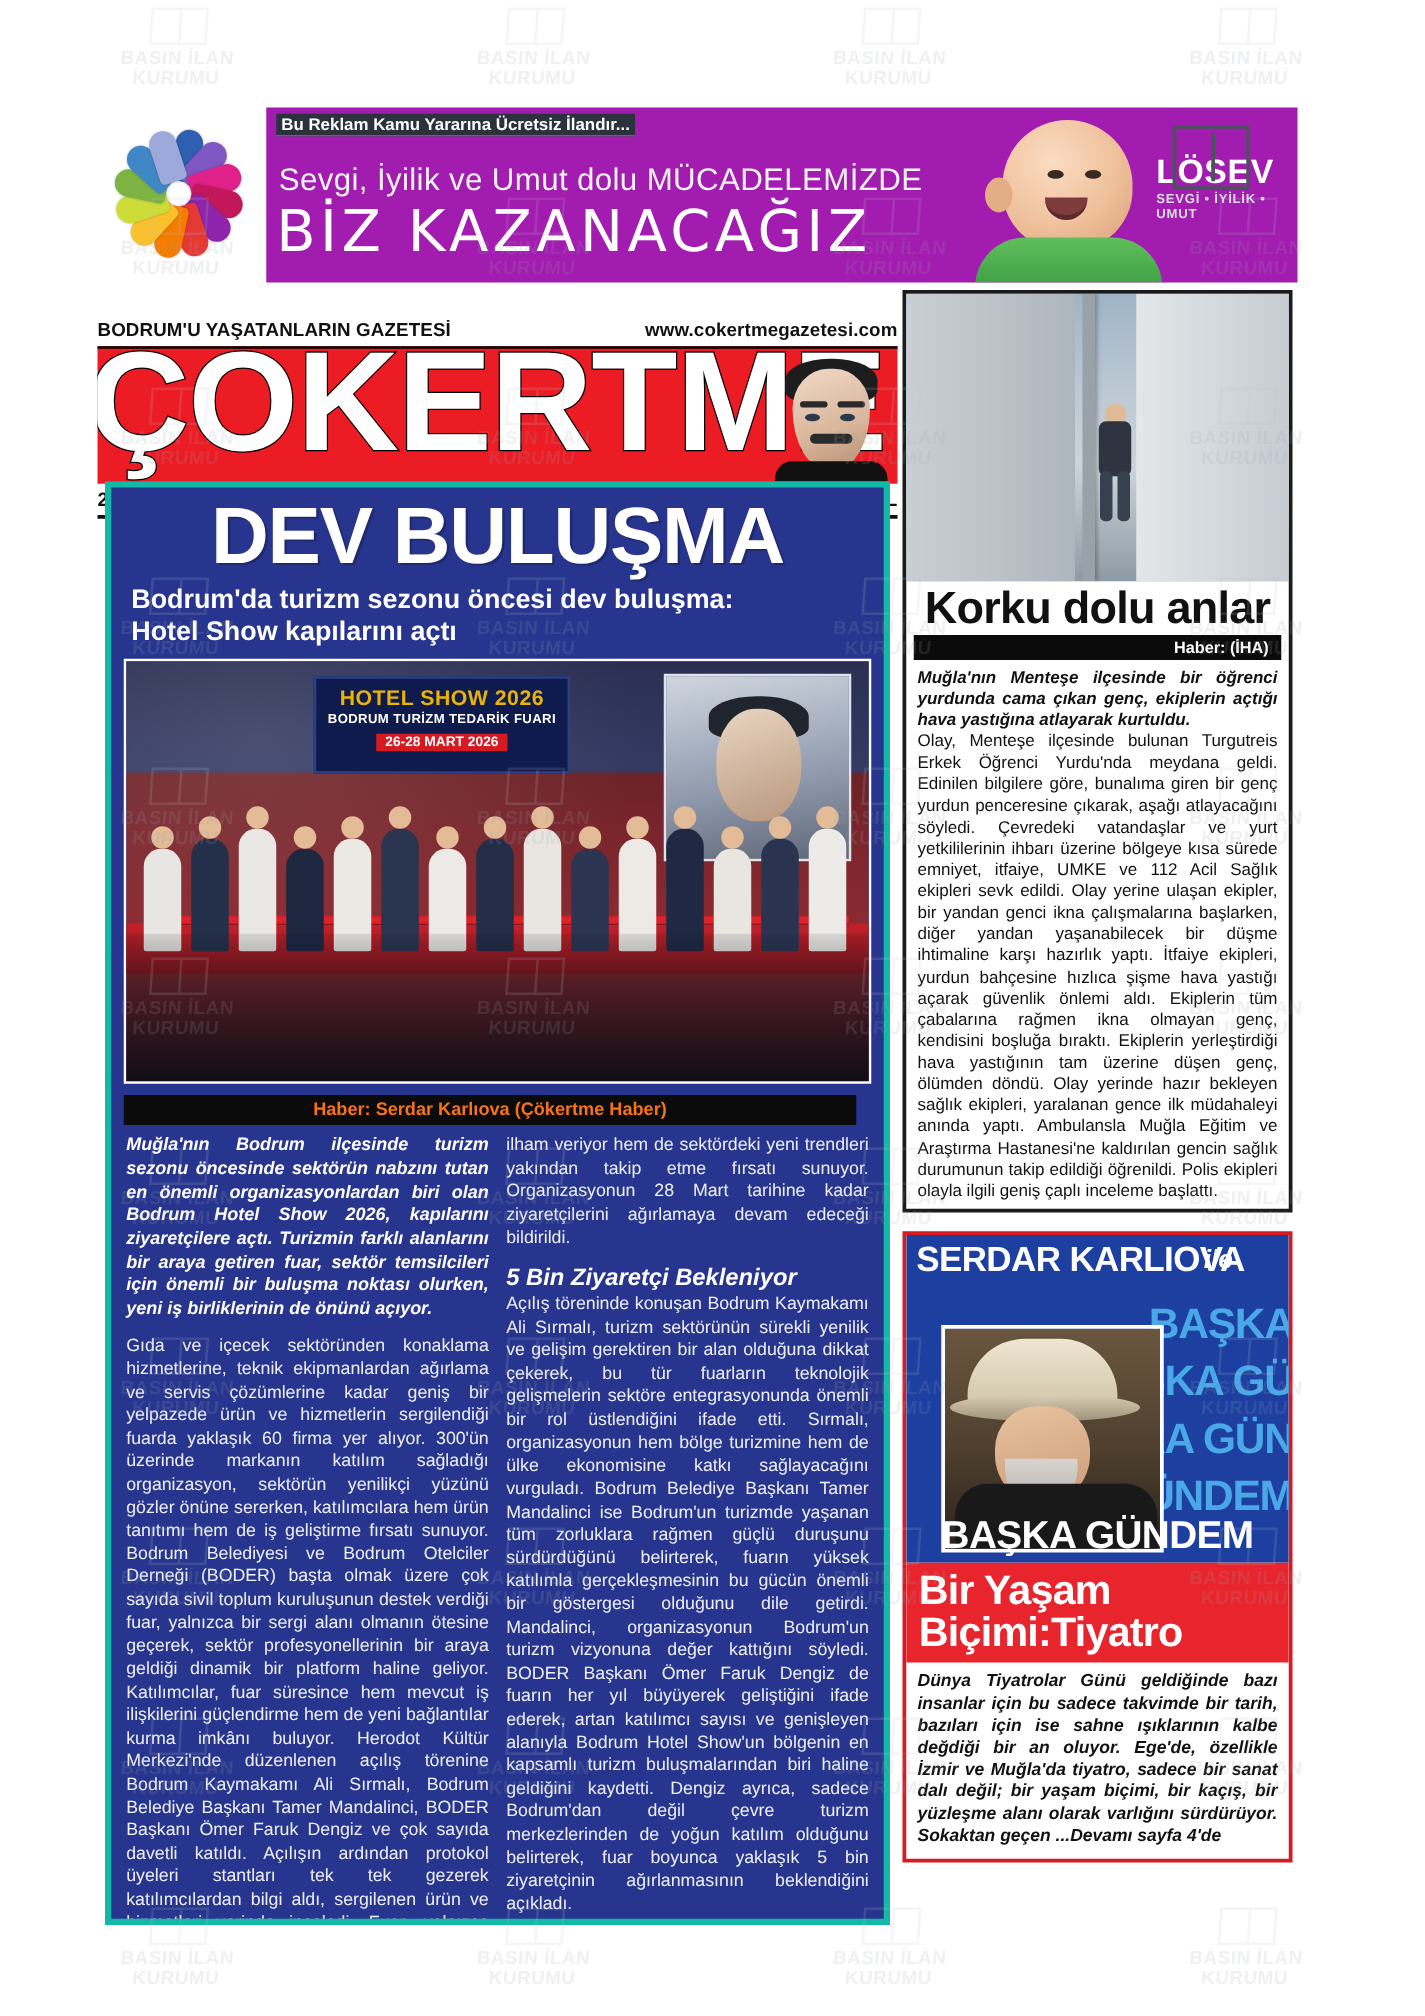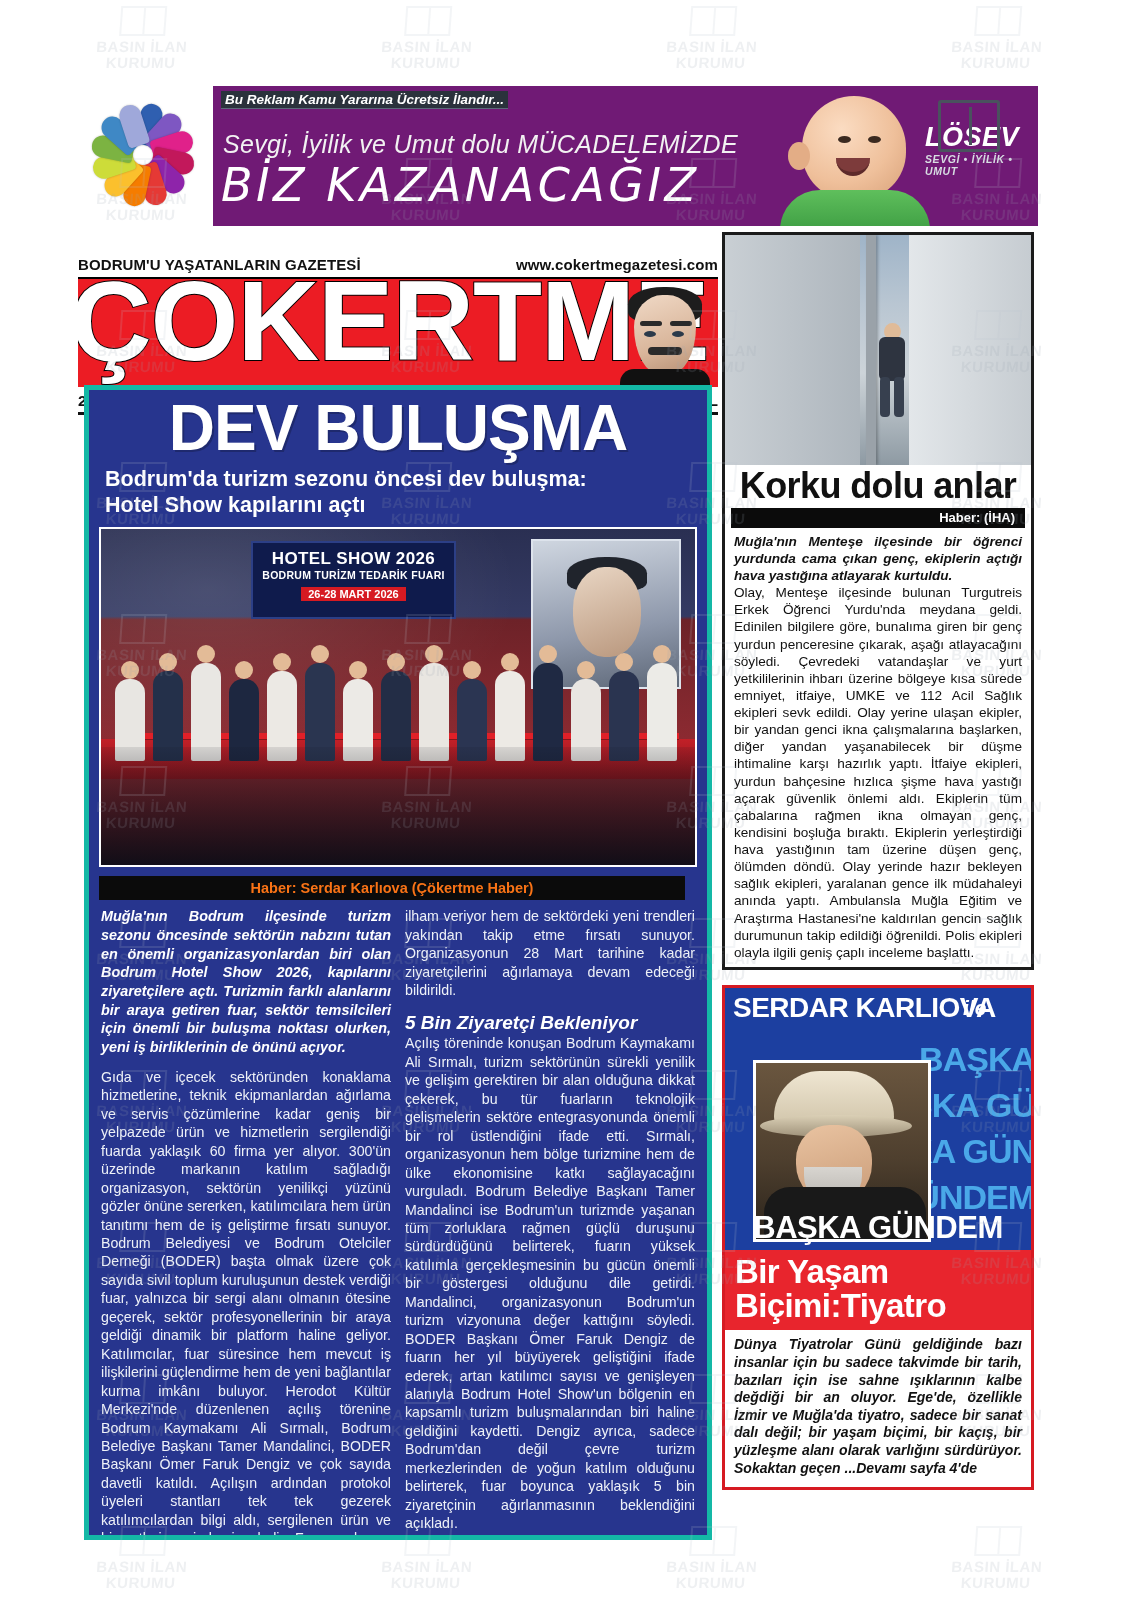--- a/index.html
+++ b/index.html
@@ -53,21 +53,21 @@
   }
   .petal {
     position: absolute; left: 50%; top: 50%;
     width: 22px; height: 42px;
     border-radius: 11px 11px 4px 4px;
     transform-origin: 50% 100%;
     box-shadow: 0 0 2px rgba(0,0,0,.25);
   }
   .topad-banner {
     position: absolute; left: 135px; top: 0; right: 0; bottom: 0;
-    background: #701a75; overflow: hidden; font-style: italic;
+    background: #a21caf; overflow: hidden;
   }
   .topad-kicker {
     position: absolute; left: 8px; top: 5px;
     color: #fff; font-size: 13.5px; font-weight: 700;
     background: #2b323c; padding: 1px 4px;
     border-bottom: 1px solid #5d6personally;
   }
   .topad-kicker { border-bottom: 1px solid #5d6a7a; }
   .topad-line1 {
     position: absolute; left: 10px; top: 44px;
@@ -182,21 +182,21 @@
     position:absolute; inset:0;
     background:
       radial-gradient(ellipse at 18% 18%, rgba(255,255,255,.12), transparent 45%),
       linear-gradient(180deg,#2a2f52 0%,#343a63 26%,#6d2228 27%,#8b2a31 62%,#6a1f25 100%);
   }
   .stage-banner{
     position:absolute; left: 150px; top: 12px; width: 205px; height: 78px;
     background:#0f1b4c; border:2px solid #2c3f86; color:#fff; text-align:center;
     padding-top:6px;
   }
-  .sb-l1{ font-size: 17px; font-weight:700; color:#ffffff; letter-spacing:.4px;}
+  .sb-l1{ font-size: 17px; font-weight:700; color:#eab308; letter-spacing:.4px;}
   .sb-l2{ font-size: 10.5px; font-weight:700; letter-spacing:.3px;}
   .sb-l3{ font-size: 11px; font-weight:700; margin-top:6px; background:#d61a22; display:inline-block; padding:1px 7px;}
   .ata-poster{
     position:absolute; right: 14px; top: 10px; width: 150px; height: 150px;
     background: linear-gradient(170deg,#cfd6e0,#8e98ab 60%,#5e6878);
     border:2px solid #dde3ec;
   }
   .ata-poster .pf{
     position:absolute; left:40px; top:26px;width:68px;height:90px;border-radius:46%;
     background:linear-gradient(160deg,#e9d6c4,#b9977d);

